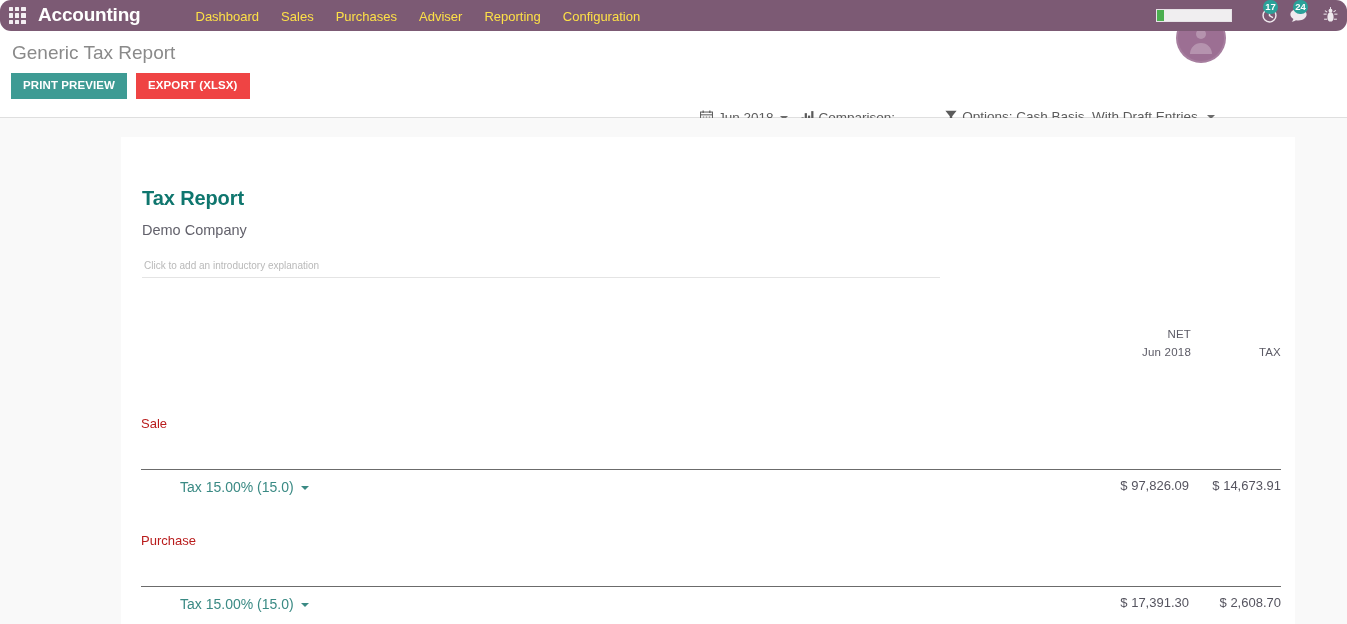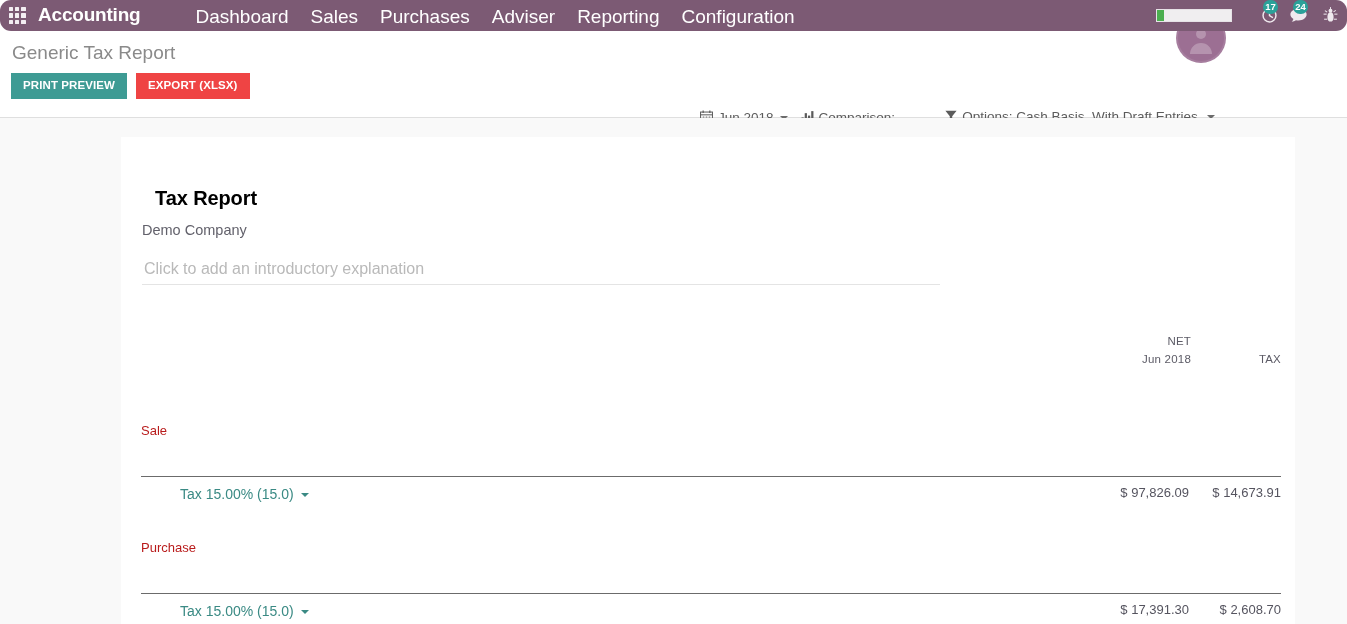--- a/index.html
+++ b/index.html
@@ -61,22 +61,22 @@
     padding-bottom: 2px;
   }
 
   .nav-menu {
     display: flex;
     align-items: center;
     gap: 0px;
     height: 31px;
   }
   .nav-item {
-    color: #ffffff;
-    font-size: 19px;
+    color: #fde047;
+    font-size: 13px;
     padding: 0 11px;
     height: 30px;
     line-height: 31px;
     cursor: pointer;
     white-space: nowrap;
   }
 
   .navbar-right {
     position: absolute;
     right: 0;
@@ -249,41 +249,41 @@
     left: 121px;
     top: 19px;
     width: 1174px;
     min-height: 487px;
     background: #ffffff;
     padding: 50px 15px 0 20px;
   }
 
   .report-title {
     font-size: 20px;
-    color: #000000;
+    color: #0f766e;
     font-weight: bold;
     letter-spacing: -0.1px;
-    margin-left: 14px;
+    margin-left: 1px;
   }
   .report-company {
     font-size: 14.5px;
     color: #62616b;
     margin-top: 12px;
     margin-left: 1px;
   }
 
   .intro-input {
     margin-top: 19px;
     margin-left: 1px;
     width: 798px;
     border: none;
     border-bottom: 1px solid #e4e4e4;
     outline: none;
     font-family: "Liberation Sans", sans-serif;
-    font-size: 16px;
+    font-size: 10px;
     color: #555555;
     padding: 3px 2px 6px;
     background: transparent;
   }
   .intro-input::placeholder { color: #b9b9b9; }
 
   
   table.report {
     width: 1140px;
     border-collapse: collapse;

